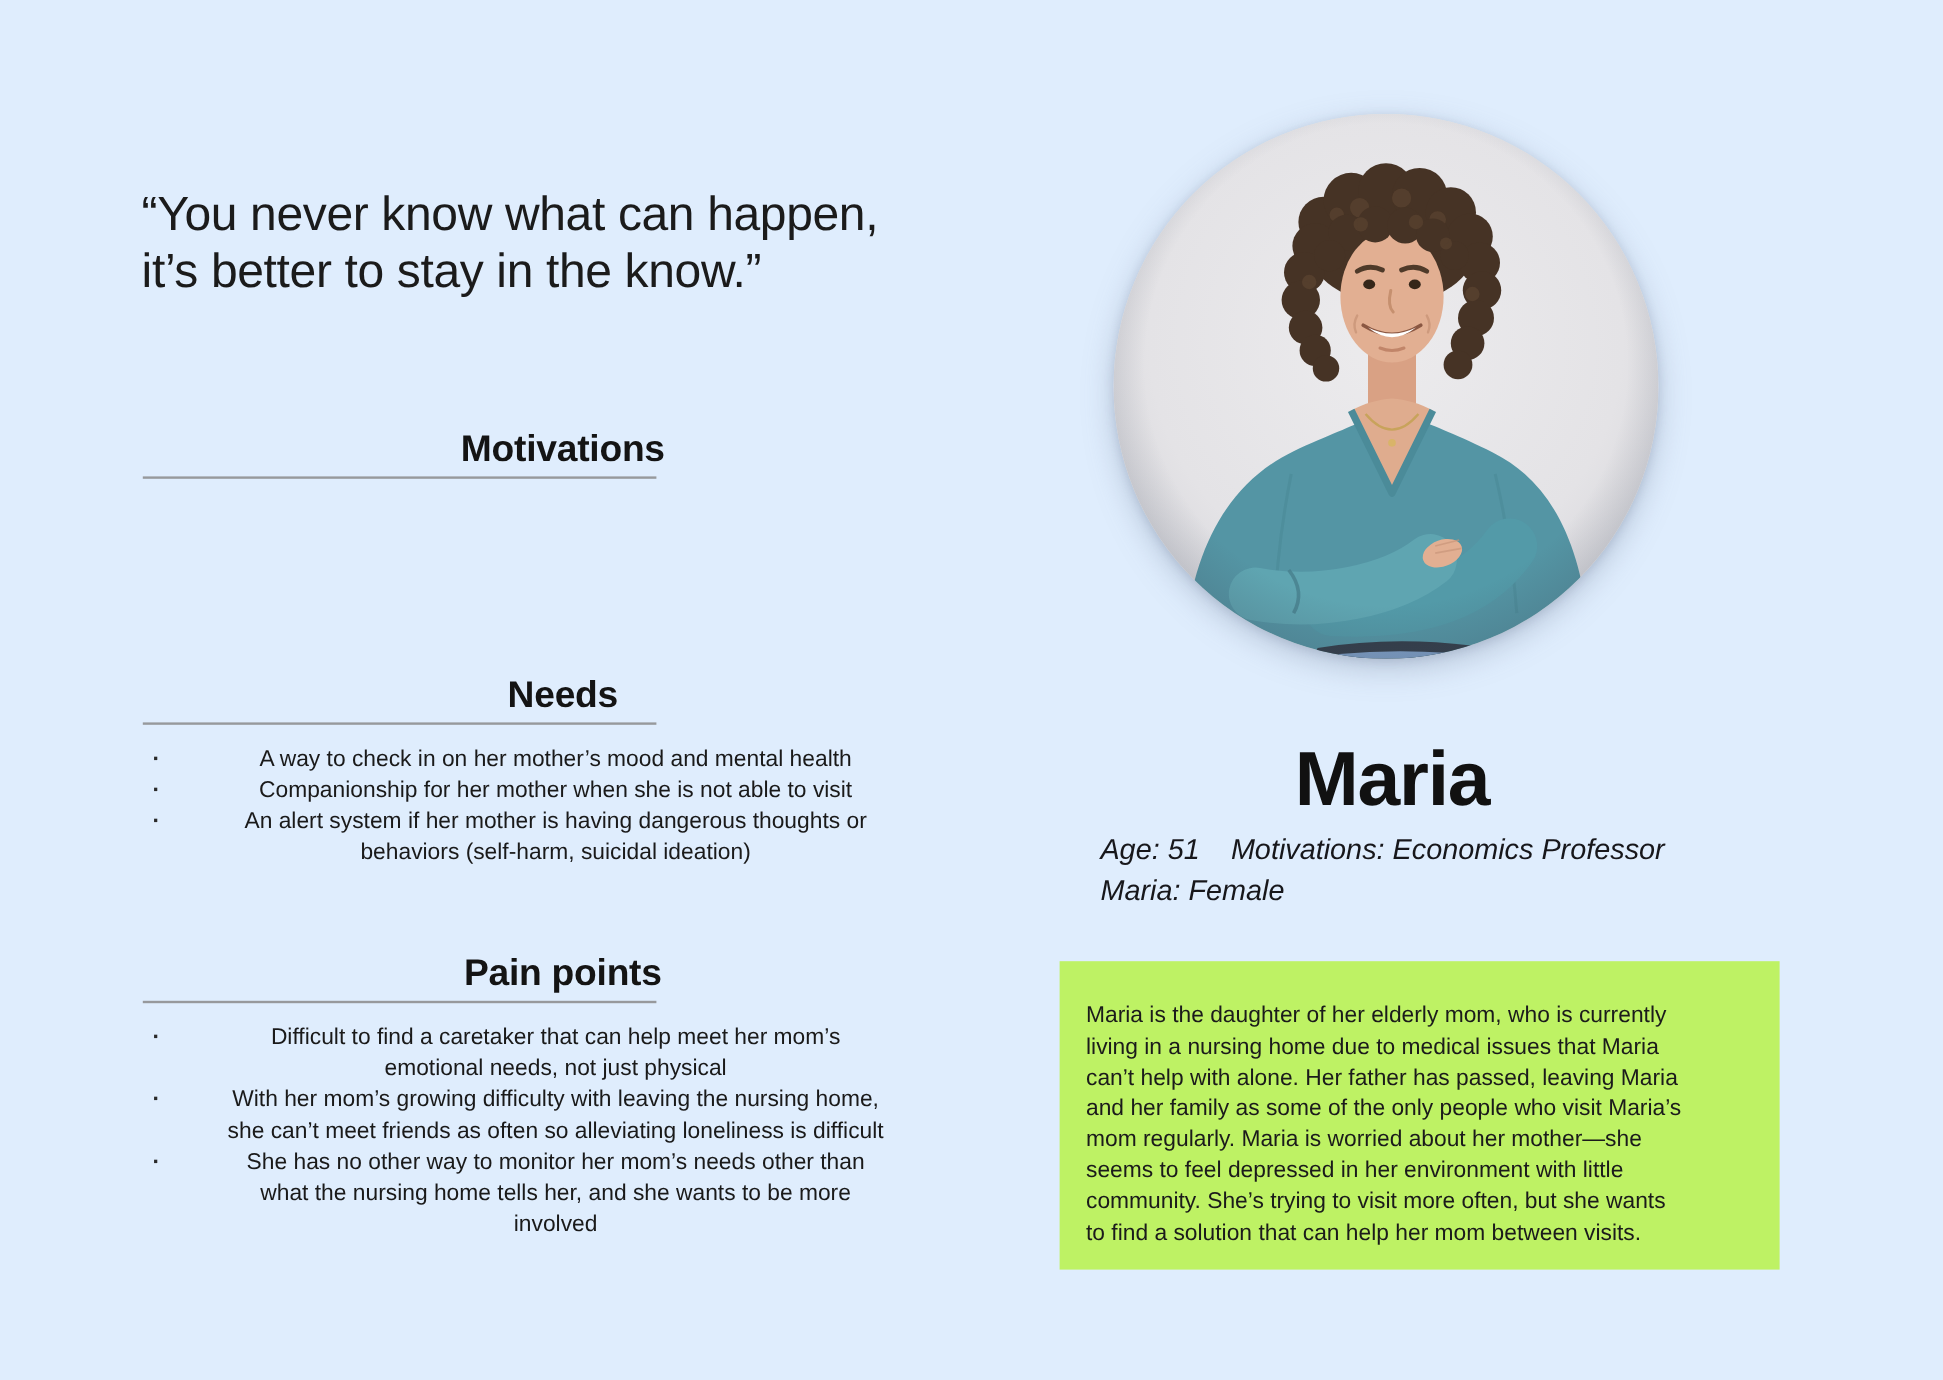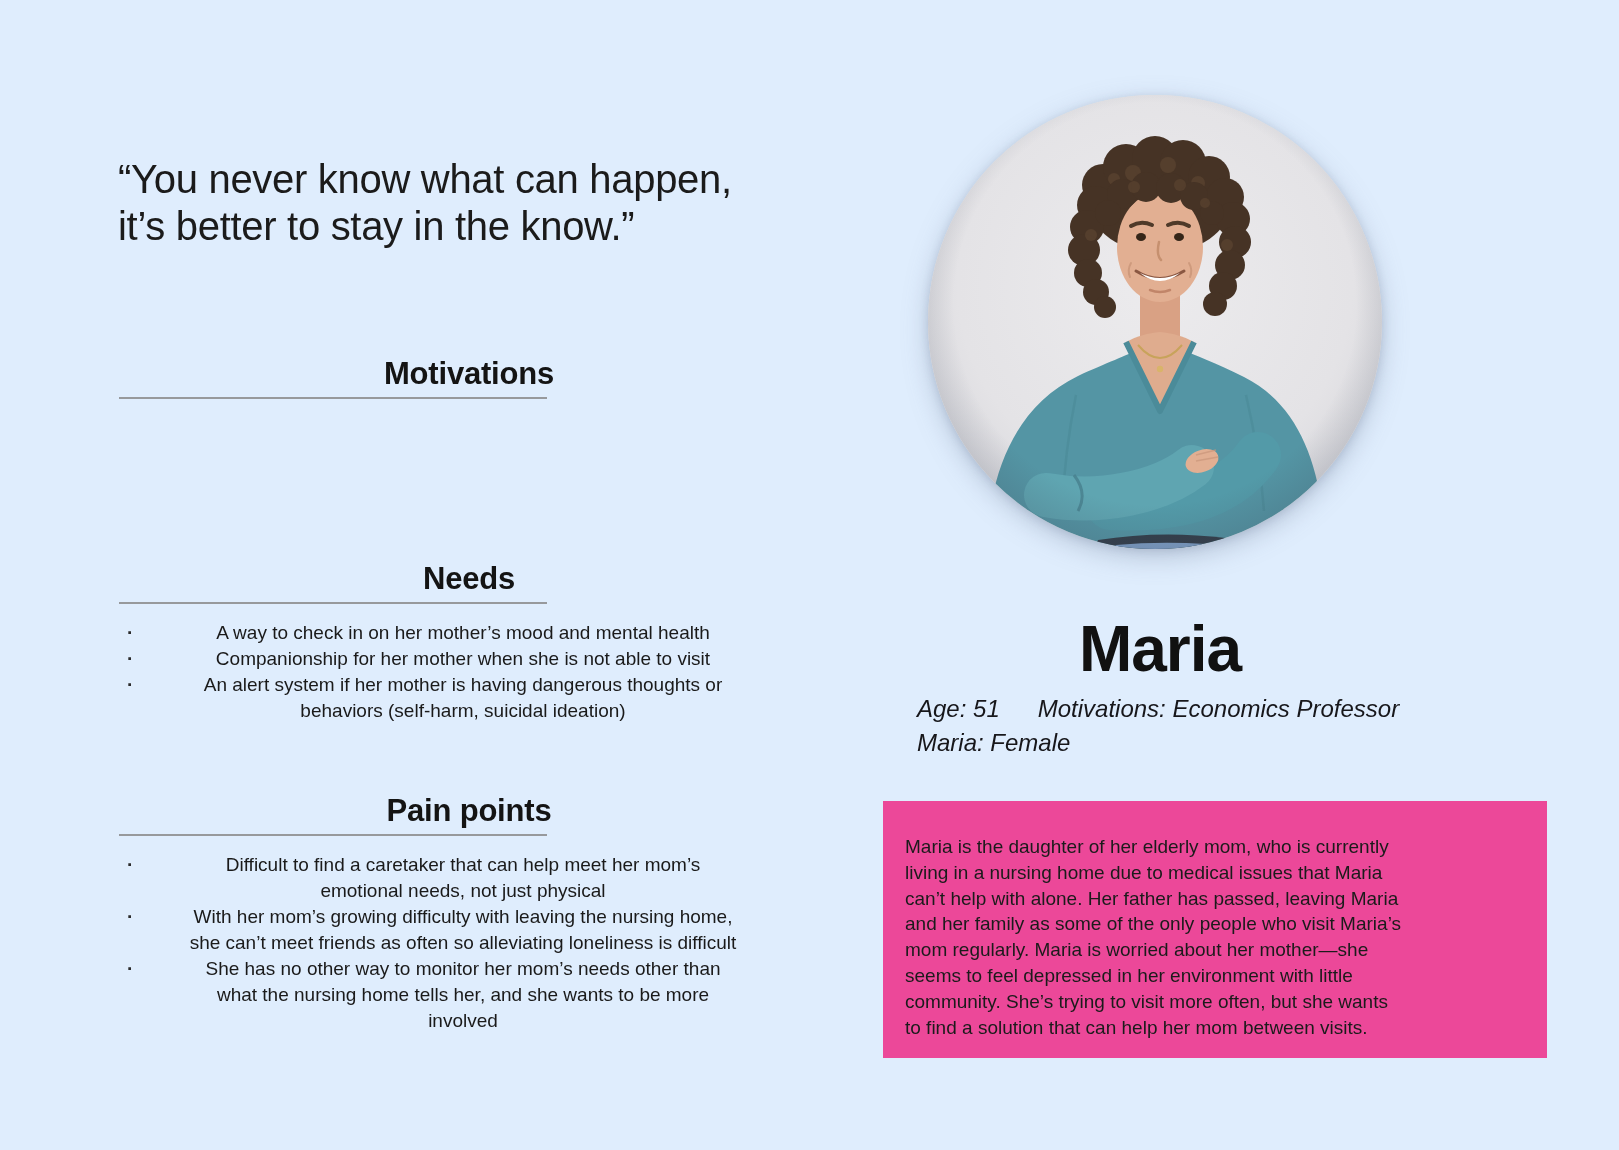--- a/index.html
+++ b/index.html
@@ -51,24 +51,24 @@
   .persona-name{
     position:absolute;left:900px;top:616px;width:520px;
     margin:0;text-align:center;
     font-size:64px;line-height:66px;font-weight:700;color:#111;
     letter-spacing:-1px;
   }
   .details{
     position:absolute;left:917px;top:692px;
     font-style:italic;font-size:24px;line-height:34px;color:#17171B;
   }
-  .details .row{display:flex;gap:38px;}
+  .details .row{display:flex;gap:26px;}
   .bio-box{
-    position:absolute;left:883px;top:801px;width:664px;height:257px;
-    box-sizing:border-box;background:#ec4899;
+    position:absolute;left:883px;top:801px;width:600px;height:257px;
+    box-sizing:border-box;background:#bef264;
     padding:33px 28px 16px 22px;
   }
   .bio-box p{
     margin:0;font-size:19px;line-height:25.8px;color:#1b1b1b;
     white-space:pre-line;
   }
 </style>
 </head>
 <body>
 

